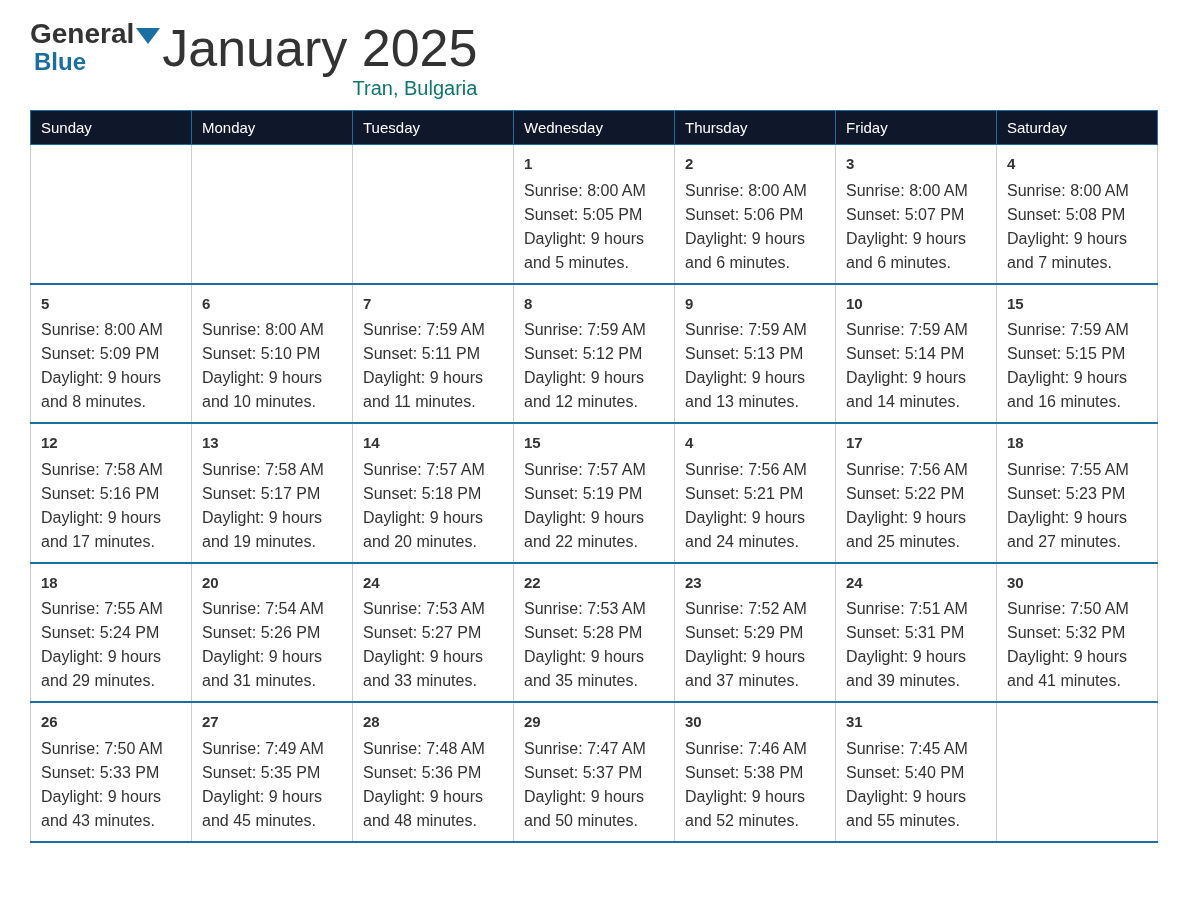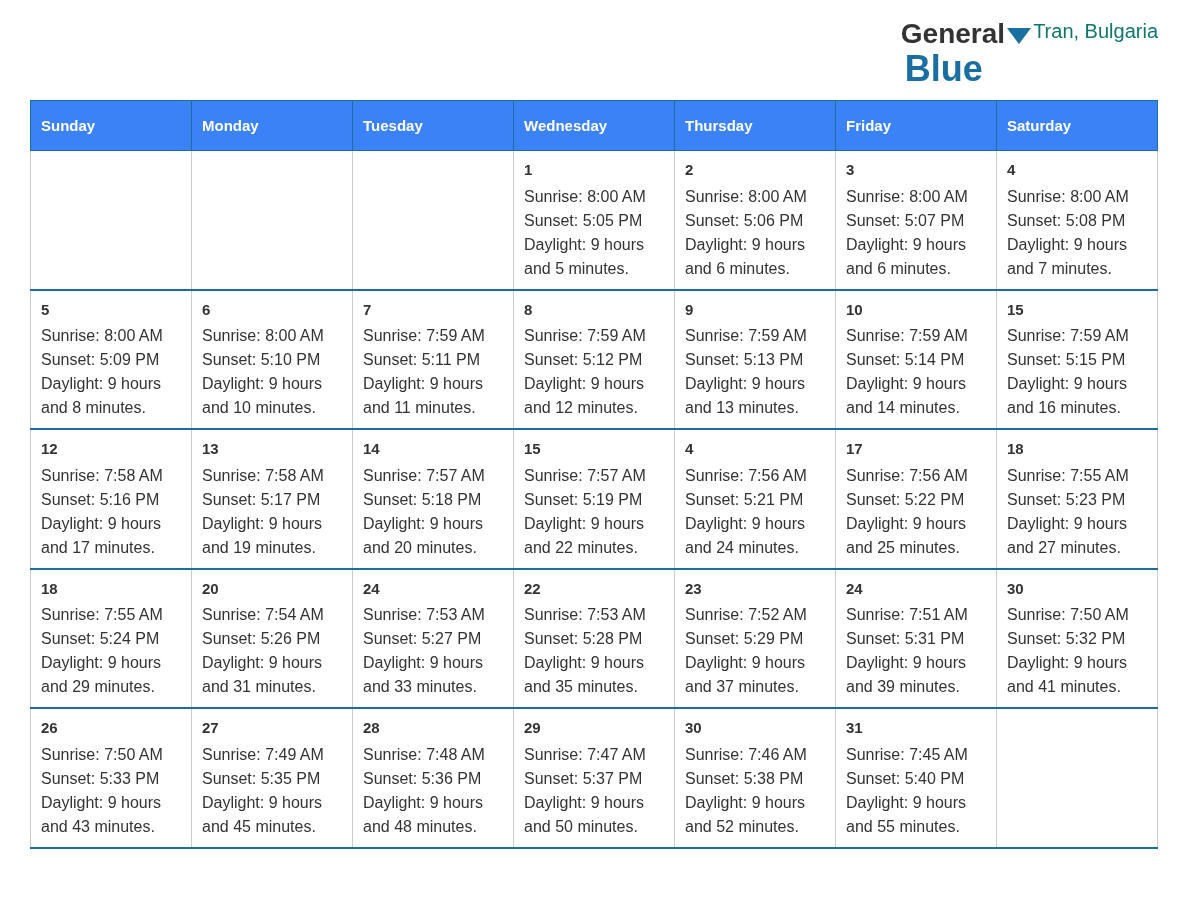--- a/index.html
+++ b/index.html
@@ -6,21 +6,21 @@
     body {
       font-family: Arial, sans-serif;
       background: #fff;
       color: #333;
       width: 1188px;
       min-height: 918px;
       padding: 20px 30px;
     }
     .header {
       display: flex;
-      justify-content: flex-end;
+      justify-content: flex-start;
       align-items: flex-start;
       margin-bottom: 10px;
     }
     .logo {
       display: flex;
       flex-direction: column;
       align-items: flex-start;
     }
     .logo-text {
       display: flex;
@@ -36,21 +36,21 @@
       width: 0;
       height: 0;
       border-left: 12px solid transparent;
       border-right: 12px solid transparent;
       border-top: 16px solid #1a6fa0;
       margin: 0 2px 4px 2px;
       vertical-align: bottom;
     }
     .logo-blue {
       color: #1a6fa0;
-      font-size: 36px;
+      font-size: 24px;
       font-weight: bold;
     }
     .title-block {
       text-align: right;
     }
     .month-title {
       font-size: 52px;
       font-weight: normal;
       color: #333;
       line-height: 1.1;
@@ -59,26 +59,26 @@
       font-size: 20px;
       color: #0f766e;
     }
     
     .calendar {
       width: 100%;
       border-collapse: collapse;
       margin-top: 10px;
     }
     .calendar thead th {
-      background-color: #3b82f6;
+      background-color: #0f172a;
       color: #fff;
-      padding: 16px 10px;
+      padding: 8px 10px;
       text-align: left;
       font-size: 15px;
-      font-weight: bold;
+      font-weight: normal;
       border: 1px solid #1a6fa0;
     }
     .calendar tbody td {
       vertical-align: top;
       padding: 8px 10px;
       border: 1px solid #ccc;
       width: 14.28%;
       min-height: 100px;
       font-size: 12.5px;
       color: #333;
@@ -110,20 +110,21 @@
   <div class="logo">
     <div class="logo-text">
       <span class="logo-general">General</span>
       <span class="logo-arrow"></span>
     </div>
     <div style="margin-left:4px;">
       <span class="logo-blue">Blue</span>
     </div>
   </div>
   <div class="title-block">
+    <div class="month-title">January 2025</div>
     <div class="location">Tran, Bulgaria</div>
   </div>
 </div>
 
 <table class="calendar">
   <thead>
     <tr>
     <th>Sunday</th>
         <th>Monday</th>
         <th>Tuesday</th>

